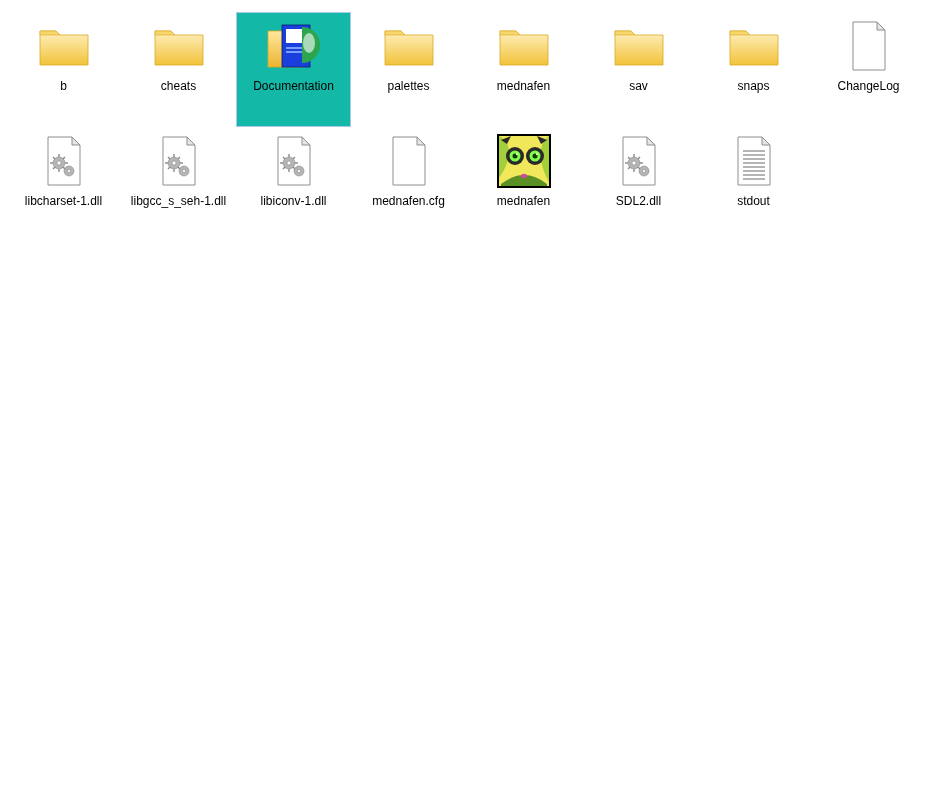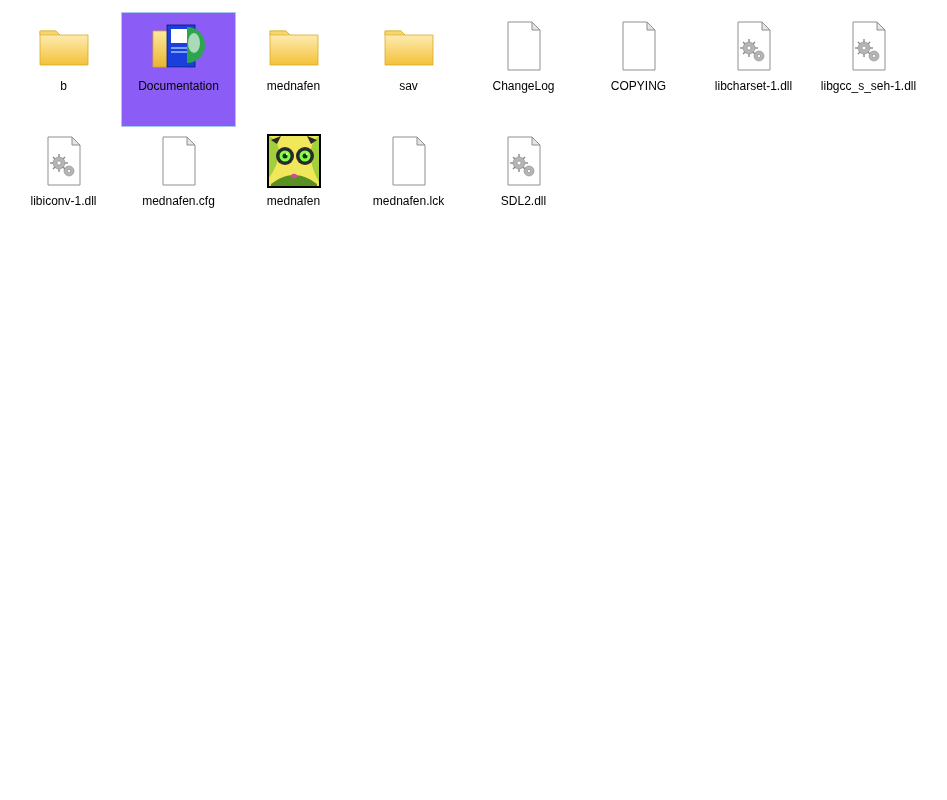--- a/index.html
+++ b/index.html
@@ -22,21 +22,21 @@
       flex-direction: column;
       align-items: center;
       justify-content: flex-start;
       padding: 6px 2px;
       width: 115px;
       height: 115px;
       cursor: pointer;
       border: 1px solid transparent;
     }
     .file-item.selected {
-      background: #8b5cf6;
+      background: #14b8a6;
       border: 1px solid #a8c8ec;
     }
     .icon-wrap {
       width: 60px;
       height: 54px;
       display: flex;
       align-items: center;
       justify-content: center;
     }
     .file-label {
@@ -61,20 +61,35 @@
       <stop offset="0" stop-color="#fff0bf"></stop>
               <stop offset="1" stop-color="#f2c23a"></stop>
     </linearGradient>
           </defs>
     <path d="M4 8 L20 8 L24 12 L52 12 L52 42 L4 42 Z" fill="url(#fg)" stroke="#d9a922" stroke-width="0.8"></path>
     <path d="M4 8 L20 8 L24 12 L4 12 Z" fill="#f7d66b" stroke="#d9a922" stroke-width="0.6"></path>
   </svg>
       </div>
       <div class="file-label">b</div>
     </div>
+    <div class="file-item">
+      <div class="icon-wrap">
+        <svg width="56" height="46" viewBox="0 0 56 46">
+    <defs>
+            <linearGradient id="fg" x1="0" y1="0" x2="0" y2="1">
+      <stop offset="0" stop-color="#fff0bf"></stop>
+              <stop offset="1" stop-color="#f2c23a"></stop>
+    </linearGradient>
+          </defs>
+    <path d="M4 8 L20 8 L24 12 L52 12 L52 42 L4 42 Z" fill="url(#fg)" stroke="#d9a922" stroke-width="0.8"></path>
+    <path d="M4 8 L20 8 L24 12 L4 12 Z" fill="#f7d66b" stroke="#d9a922" stroke-width="0.6"></path>
+  </svg>
+      </div>
+      <div class="file-label">cheats</div>
+    </div>
     <div class="file-item selected">
       <div class="icon-wrap">
         <svg width="60" height="50" viewBox="0 0 60 50">
     <defs>
             <linearGradient id="fd" x1="0" y1="0" x2="0" y2="1">
       <stop offset="0" stop-color="#ffe89d"></stop>
               <stop offset="1" stop-color="#e9b531"></stop>
     </linearGradient>
           </defs>
     <path d="M4 10 L18 10 L22 14 L38 14 L38 46 L4 46 Z" fill="url(#fd)" stroke="#d9a922" stroke-width="0.8"></path>
@@ -94,54 +109,75 @@
     <defs>
             <linearGradient id="fg" x1="0" y1="0" x2="0" y2="1">
       <stop offset="0" stop-color="#fff0bf"></stop>
               <stop offset="1" stop-color="#f2c23a"></stop>
     </linearGradient>
           </defs>
     <path d="M4 8 L20 8 L24 12 L52 12 L52 42 L4 42 Z" fill="url(#fg)" stroke="#d9a922" stroke-width="0.8"></path>
     <path d="M4 8 L20 8 L24 12 L4 12 Z" fill="#f7d66b" stroke="#d9a922" stroke-width="0.6"></path>
   </svg>
       </div>
+      <div class="file-label">palettes</div>
+    </div>
+    <div class="file-item">
+      <div class="icon-wrap">
+        <svg width="56" height="46" viewBox="0 0 56 46">
+    <defs>
+            <linearGradient id="fg" x1="0" y1="0" x2="0" y2="1">
+      <stop offset="0" stop-color="#fff0bf"></stop>
+              <stop offset="1" stop-color="#f2c23a"></stop>
+    </linearGradient>
+          </defs>
+    <path d="M4 8 L20 8 L24 12 L52 12 L52 42 L4 42 Z" fill="url(#fg)" stroke="#d9a922" stroke-width="0.8"></path>
+    <path d="M4 8 L20 8 L24 12 L4 12 Z" fill="#f7d66b" stroke="#d9a922" stroke-width="0.6"></path>
+  </svg>
+      </div>
       <div class="file-label">mednafen</div>
     </div>
     <div class="file-item">
       <div class="icon-wrap">
         <svg width="56" height="46" viewBox="0 0 56 46">
     <defs>
             <linearGradient id="fg" x1="0" y1="0" x2="0" y2="1">
       <stop offset="0" stop-color="#fff0bf"></stop>
               <stop offset="1" stop-color="#f2c23a"></stop>
     </linearGradient>
           </defs>
     <path d="M4 8 L20 8 L24 12 L52 12 L52 42 L4 42 Z" fill="url(#fg)" stroke="#d9a922" stroke-width="0.8"></path>
     <path d="M4 8 L20 8 L24 12 L4 12 Z" fill="#f7d66b" stroke="#d9a922" stroke-width="0.6"></path>
   </svg>
       </div>
       <div class="file-label">sav</div>
     </div>
     <div class="file-item">
       <div class="icon-wrap">
+        <svg width="56" height="46" viewBox="0 0 56 46">
+    <defs>
+            <linearGradient id="fg" x1="0" y1="0" x2="0" y2="1">
+      <stop offset="0" stop-color="#fff0bf"></stop>
+              <stop offset="1" stop-color="#f2c23a"></stop>
+    </linearGradient>
+          </defs>
+    <path d="M4 8 L20 8 L24 12 L52 12 L52 42 L4 42 Z" fill="url(#fg)" stroke="#d9a922" stroke-width="0.8"></path>
+    <path d="M4 8 L20 8 L24 12 L4 12 Z" fill="#f7d66b" stroke="#d9a922" stroke-width="0.6"></path>
+  </svg>
+      </div>
+      <div class="file-label">snaps</div>
+    </div>
+    <div class="file-item">
+      <div class="icon-wrap">
         <svg width="44" height="52" viewBox="0 0 44 52">
     <path d="M6 2 L30 2 L38 10 L38 50 L6 50 Z" fill="#ffffff" stroke="#8f8f8f" stroke-width="1"></path>
     <path d="M30 2 L30 10 L38 10 Z" fill="#e5e5e5" stroke="#8f8f8f" stroke-width="1"></path>
   </svg>
       </div>
       <div class="file-label">ChangeLog</div>
-    </div>
-    <div class="file-item">
-      <div class="icon-wrap">
-        <svg width="44" height="52" viewBox="0 0 44 52">
-    <path d="M6 2 L30 2 L38 10 L38 50 L6 50 Z" fill="#ffffff" stroke="#8f8f8f" stroke-width="1"></path>
-    <path d="M30 2 L30 10 L38 10 Z" fill="#e5e5e5" stroke="#8f8f8f" stroke-width="1"></path>
-  </svg>
-      </div>
-      <div class="file-label">COPYING</div>
     </div>
     <div class="file-item">
       <div class="icon-wrap">
         <svg width="44" height="52" viewBox="0 0 44 52">
     <path d="M6 2 L30 2 L38 10 L38 50 L6 50 Z" fill="#ffffff" stroke="#8f8f8f" stroke-width="1"></path>
     <path d="M30 2 L30 10 L38 10 Z" fill="#e5e5e5" stroke="#8f8f8f" stroke-width="1"></path>
     <g fill="#b5b5b5" stroke="#8a8a8a" stroke-width="0.6">
       <circle cx="17" cy="28" r="6"></circle>
             <circle cx="17" cy="28" r="2" fill="#fff"></circle>
       <circle cx="27" cy="36" r="5"></circle>
@@ -240,42 +276,50 @@
     <path d="M50 6 L40 2 L44 10 Z" fill="#2a2a2a"></path>
   </svg>
       </div>
       <div class="file-label">mednafen</div>
     </div>
     <div class="file-item">
       <div class="icon-wrap">
         <svg width="44" height="52" viewBox="0 0 44 52">
     <path d="M6 2 L30 2 L38 10 L38 50 L6 50 Z" fill="#ffffff" stroke="#8f8f8f" stroke-width="1"></path>
     <path d="M30 2 L30 10 L38 10 Z" fill="#e5e5e5" stroke="#8f8f8f" stroke-width="1"></path>
-  </svg>
-      </div>
-      <div class="file-label">mednafen.lck</div>
-    </div>
-    <div class="file-item">
-      <div class="icon-wrap">
-        <svg width="44" height="52" viewBox="0 0 44 52">
-    <path d="M6 2 L30 2 L38 10 L38 50 L6 50 Z" fill="#ffffff" stroke="#8f8f8f" stroke-width="1"></path>
-    <path d="M30 2 L30 10 L38 10 Z" fill="#e5e5e5" stroke="#8f8f8f" stroke-width="1"></path>
     <g fill="#b5b5b5" stroke="#8a8a8a" stroke-width="0.6">
       <circle cx="17" cy="28" r="6"></circle>
             <circle cx="17" cy="28" r="2" fill="#fff"></circle>
       <circle cx="27" cy="36" r="5"></circle>
             <circle cx="27" cy="36" r="1.6" fill="#fff"></circle>
     </g>
     <g stroke="#8a8a8a" stroke-width="1.4">
       <line x1="17" y1="19" x2="17" y2="22"></line>
             <line x1="17" y1="34" x2="17" y2="37"></line>
       <line x1="8" y1="28" x2="11" y2="28"></line>
             <line x1="23" y1="28" x2="26" y2="28"></line>
       <line x1="11" y1="22" x2="13" y2="24"></line>
             <line x1="21" y1="32" x2="23" y2="34"></line>
       <line x1="21" y1="24" x2="23" y2="22"></line>
             <line x1="11" y1="34" x2="13" y2="32"></line>
     </g>
   </svg>
       </div>
       <div class="file-label">SDL2.dll</div>
     </div>
+    <div class="file-item">
+      <div class="icon-wrap">
+        <svg width="44" height="52" viewBox="0 0 44 52">
+    <path d="M6 2 L30 2 L38 10 L38 50 L6 50 Z" fill="#ffffff" stroke="#8f8f8f" stroke-width="1"></path>
+    <path d="M30 2 L30 10 L38 10 Z" fill="#e5e5e5" stroke="#8f8f8f" stroke-width="1"></path>
+    <line x1="11" y1="16" x2="33" y2="16" stroke="#6b6b6b" stroke-width="1"></line>
+          <line x1="11" y1="20" x2="33" y2="20" stroke="#6b6b6b" stroke-width="1"></line>
+          <line x1="11" y1="24" x2="33" y2="24" stroke="#6b6b6b" stroke-width="1"></line>
+          <line x1="11" y1="28" x2="33" y2="28" stroke="#6b6b6b" stroke-width="1"></line>
+          <line x1="11" y1="32" x2="33" y2="32" stroke="#6b6b6b" stroke-width="1"></line>
+          <line x1="11" y1="36" x2="33" y2="36" stroke="#6b6b6b" stroke-width="1"></line>
+          <line x1="11" y1="40" x2="33" y2="40" stroke="#6b6b6b" stroke-width="1"></line>
+          <line x1="11" y1="44" x2="33" y2="44" stroke="#6b6b6b" stroke-width="1"></line>
+  </svg>
+      </div>
+      <div class="file-label">stdout</div>
+    </div>
   </div>
 
 </body></html>

